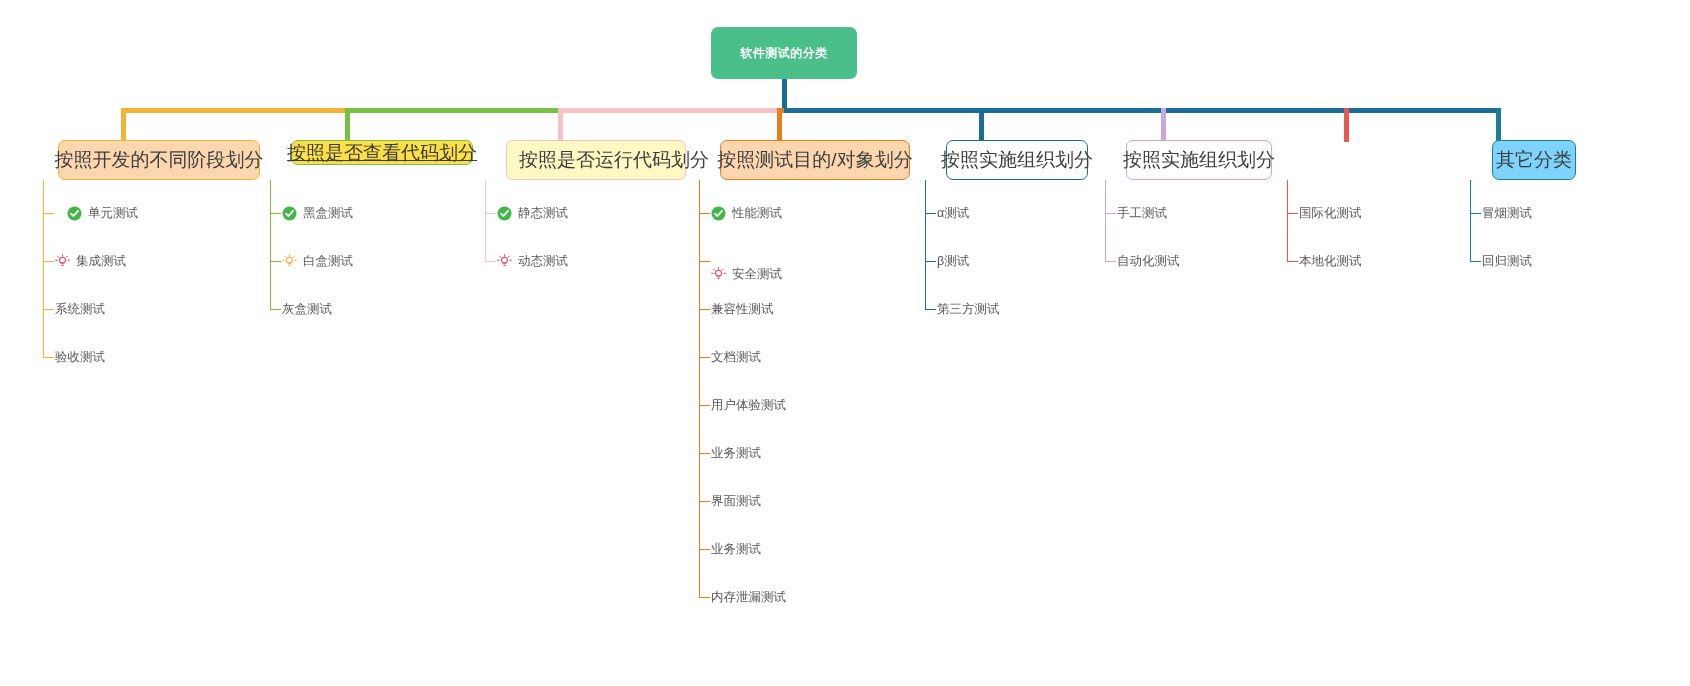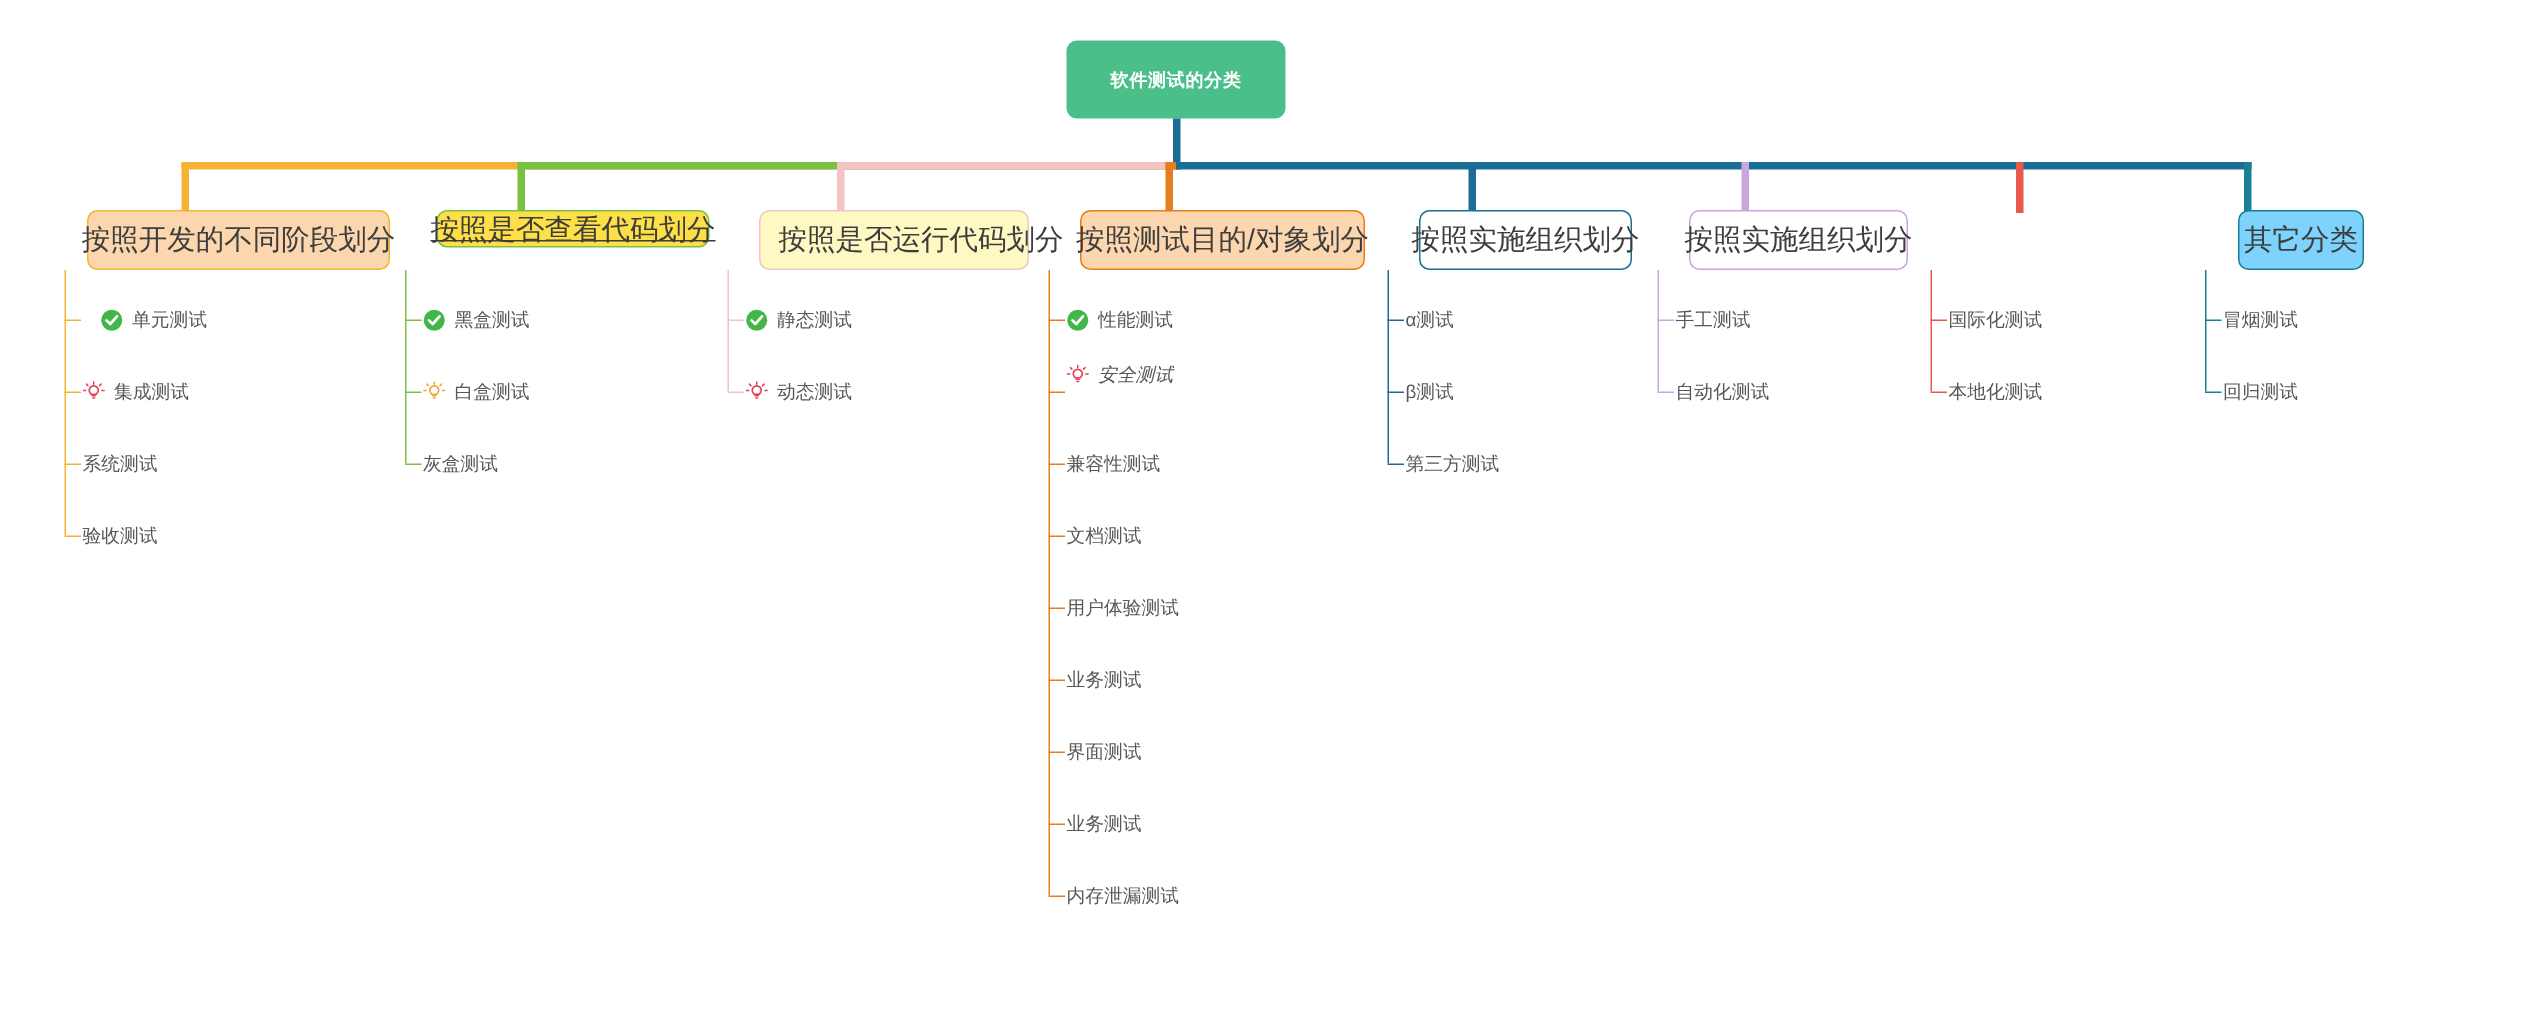--- a/index.html
+++ b/index.html
@@ -173,21 +173,21 @@
     <div class="leaf-node" style="left: 711px; top: 203px;">
       <span class="leaf-icon">
         <svg width="15" height="15" viewBox="0 0 15 15">
           <circle cx="7.5" cy="7.5" r="7" fill="#42b649"></circle>
           <path d="M4 7.6 L6.5 10 L11 4.9" stroke="#ffffff" stroke-width="1.8" fill="none" stroke-linecap="round" stroke-linejoin="round"></path>
         </svg>
       </span>
       <span class="leaf-label">性能测试</span>
     </div>
     <div class="conn tick" style="left: 699px; top: 261px; width: 11px; height: 1.4px; background: rgb(232, 125, 30);"></div>
-    <div class="leaf-node" style="left: 711px; top: 240px; font-style: italic;">
+    <div class="leaf-node" style="left: 711px; top: 264px;">
       <span class="leaf-icon">
         <svg width="15" height="15" viewBox="0 0 15 15">
           <path d="M7.5 3.2 a3 3 0 0 1 3 3 c0 1.3 -0.9 1.9 -1.2 2.6 l-3.6 0 c-0.3 -0.7 -1.2 -1.3 -1.2 -2.6 a3 3 0 0 1 3 -3 z" fill="none" stroke="#e2405a" stroke-width="1.1"></path>
           <rect x="5.9" y="9.3" width="3.2" height="1" rx="0.5" fill="#e2405a"></rect>
           <rect x="6.4" y="10.9" width="2.2" height="1" rx="0.5" fill="#e2405a"></rect>
           <path d="M7.5 0.7 L7.5 2.2 M2.6 2.1 L3.6 3.1 M12.4 2.1 L11.4 3.1 M0.6 6.3 L2.1 6.3 M12.9 6.3 L14.4 6.3" stroke="#e2405a" stroke-width="1" stroke-linecap="round"></path>
         </svg>
       </span>
       <span class="leaf-label">安全测试</span>
     </div>

